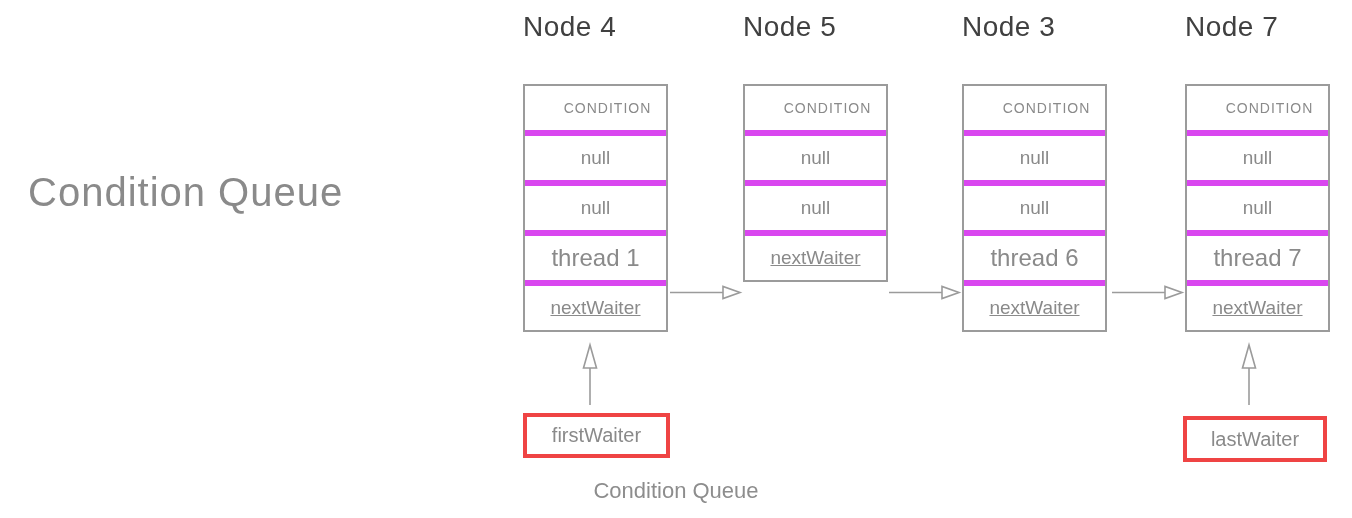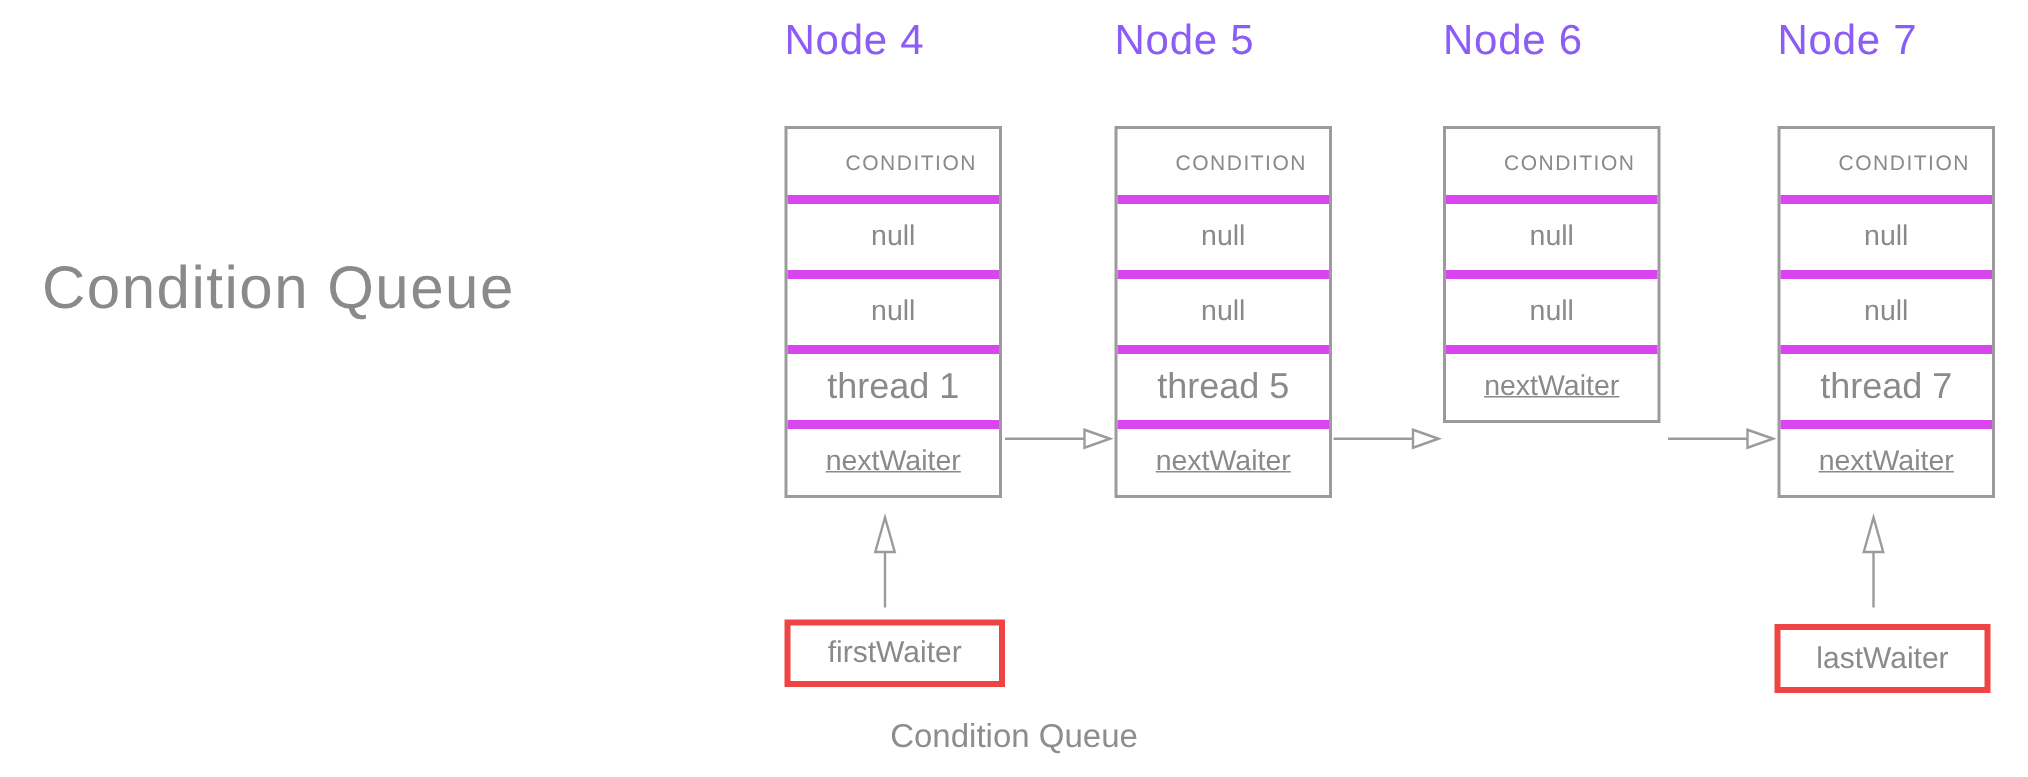--- a/index.html
+++ b/index.html
@@ -29,21 +29,21 @@
     position: absolute;
     top: 10px;
     width: 145px;
   }
   .node-1 { left: 523px; }
   .node-2 { left: 743px; }
   .node-3 { left: 962px; }
   .node-4 { left: 1185px; }
   .node-title {
     font-size: 28px;
-    color: #8b5cf6;
+    color: #404040;
     letter-spacing: 0.5px;
     height: 34px;
     line-height: 34px;
     white-space: nowrap;
   }
   .node-box {
     margin-top: 40px;
     border: 2px solid #9b9b9b;
     background: #ffffff;
   }
@@ -109,31 +109,31 @@
       <div class="cell cell-next">nextWaiter</div>
     </div>
   </div>
 
   <div class="node node-2">
     <div class="node-title">Node 5</div>
     <div class="node-box">
       <div class="cell cell-cond">CONDITION</div>
       <div class="cell cell-null">null</div>
       <div class="cell cell-null">null</div>
-      <div class="cell cell-thread">thread 5</div>
       <div class="cell cell-next">nextWaiter</div>
     </div>
   </div>
 
   <div class="node node-3">
-    <div class="node-title">Node 6</div>
+    <div class="node-title">Node 3</div>
     <div class="node-box">
       <div class="cell cell-cond">CONDITION</div>
       <div class="cell cell-null">null</div>
       <div class="cell cell-null">null</div>
+      <div class="cell cell-thread">thread 6</div>
       <div class="cell cell-next">nextWaiter</div>
     </div>
   </div>
 
   <div class="node node-4">
     <div class="node-title">Node 7</div>
     <div class="node-box">
       <div class="cell cell-cond">CONDITION</div>
       <div class="cell cell-null">null</div>
       <div class="cell cell-null">null</div>

